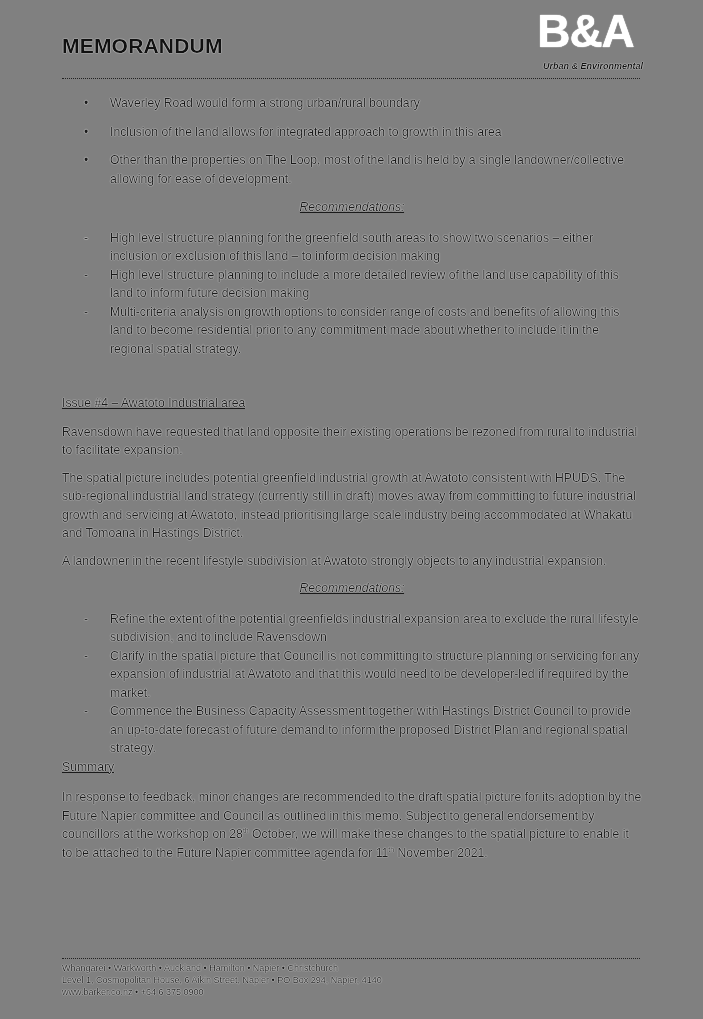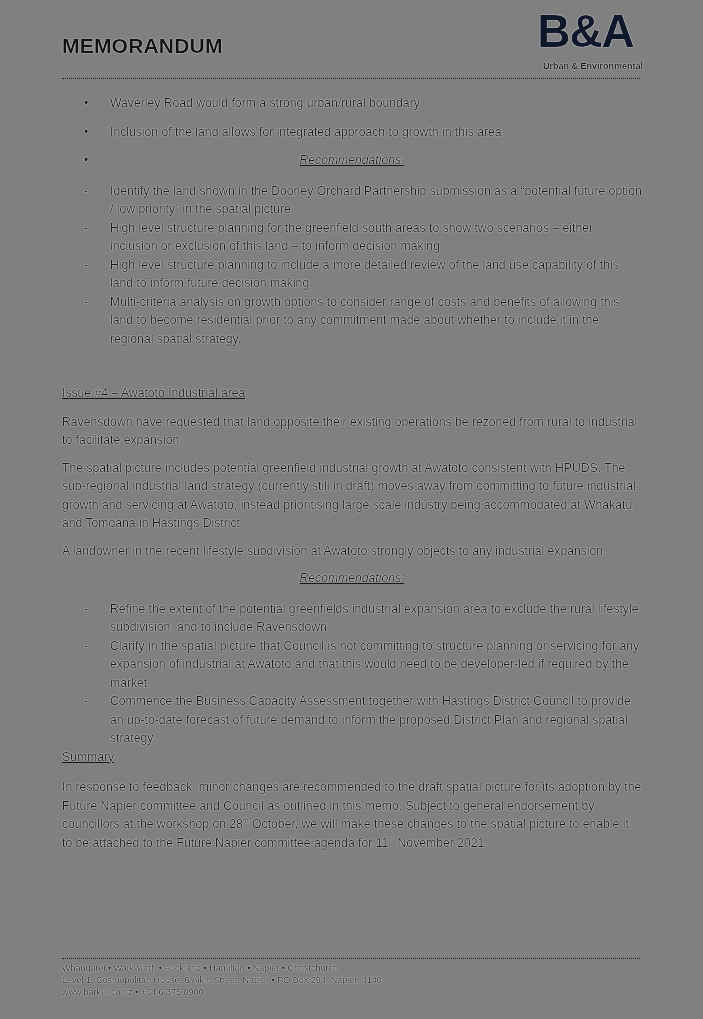--- a/index.html
+++ b/index.html
@@ -15,26 +15,26 @@
   }
   .header { position: absolute; left: 0; top: 0; width: 703px; height: 80px; padding-left: 44px; }
   .title {
     position: absolute; left: 62px; top: 34px;
     font-size: 21px; font-weight: bold; letter-spacing: 0.2px;
     color: #111;
   }
   .logo { position: absolute; left: 528px; top: 8px; width: 115px; height: 66px; }
   .logo-mark {
     position: absolute; left: 0; top: 0; width: 115px; text-align: center;
-    font-size: 46px; font-weight: bold; line-height: 46px; color: #0f172a;
+    font-size: 46px; font-weight: bold; line-height: 46px; color: #ffffff;
     letter-spacing: -1px;
   }
   .logo-sub {
     position: absolute; left: 0; top: 53px; width: 115px; text-align: right;
-    font-size: 9px; font-weight: bold; color: #111;
+    font-size: 9px; font-weight: bold; color: #111; font-style: italic;
   }
   .dotline {
     position: absolute; left: 62px; width: 578px; height: 0;
     border-top: 1px dotted #222;
   }
   .content { position: absolute; left: 62px; top: 94px; width: 580px; font-size: 12.2px; line-height: 18.5px; }
   .bullets { list-style: none; margin: 0; padding: 0; }
   .bullets li { position: relative; padding-left: 48px; margin-bottom: 10px; }
   .bullets li .mk { position: absolute; left: 22px; top: 0; }
   .dashes { list-style: none; margin: 0; padding: 0; }
@@ -56,26 +56,26 @@
     <div class="logo-mark txt">B&amp;A</div>
     <div class="logo-sub txt">Urban &amp; Environmental</div>
   </div>
 </div>
 <div class="dotline" style="top:78px;"></div>
 
 <div class="content txt">
   <ul class="bullets">
     <li><span class="mk">•</span><span>Waverley Road would form a strong urban/rural boundary</span></li>
     <li><span class="mk">•</span><span>Inclusion of the land allows for integrated approach to growth in this area</span></li>
-    <li><span class="mk">•</span></li>
+    <li><span class="mk">•</span><span>Other than the properties on The Loop, most of the land is held by a single landowner/collective allowing for ease of development.</span></li>
   </ul>
 
   <div class="rec">Recommendations:</div>
   <ul class="dashes">
-    <li><span class="mk">-</span><span>Identify the land shown in the Dooney Orchard Partnership submission as a “potential future option / low priority” in the spatial picture</span></li>
+    <li><span class="mk">-</span></li>
     <li><span class="mk">-</span><span>High level structure planning for the greenfield south areas to show two scenarios – either inclusion or exclusion of this land – to inform decision making</span></li>
     <li><span class="mk">-</span><span>High level structure planning to include a more detailed review of the land use capability of this land to inform future decision making</span></li>
     <li><span class="mk">-</span><span>Multi-criteria analysis on growth options to consider range of costs and benefits of allowing this land to become residential prior to any commitment made about whether to include it in the regional spatial strategy.</span></li>
   </ul>
 
   <div style="height:36px;"></div>
   <div class="issue">Issue #4 – Awatoto Industrial area</div>
   <p class="para">Ravensdown have requested that land opposite their existing operations be rezoned from rural to industrial to facilitate expansion.</p>
   <p class="para">The spatial picture includes potential greenfield industrial growth at Awatoto consistent with HPUDS. The sub-regional industrial land strategy (currently still in draft) moves away from committing to future industrial growth and servicing at Awatoto, instead prioritising large scale industry being accommodated at Whakatu and Tomoana in Hastings District.</p>
   <p class="para">A landowner in the recent lifestyle subdivision at Awatoto strongly objects to any industrial expansion.</p>

